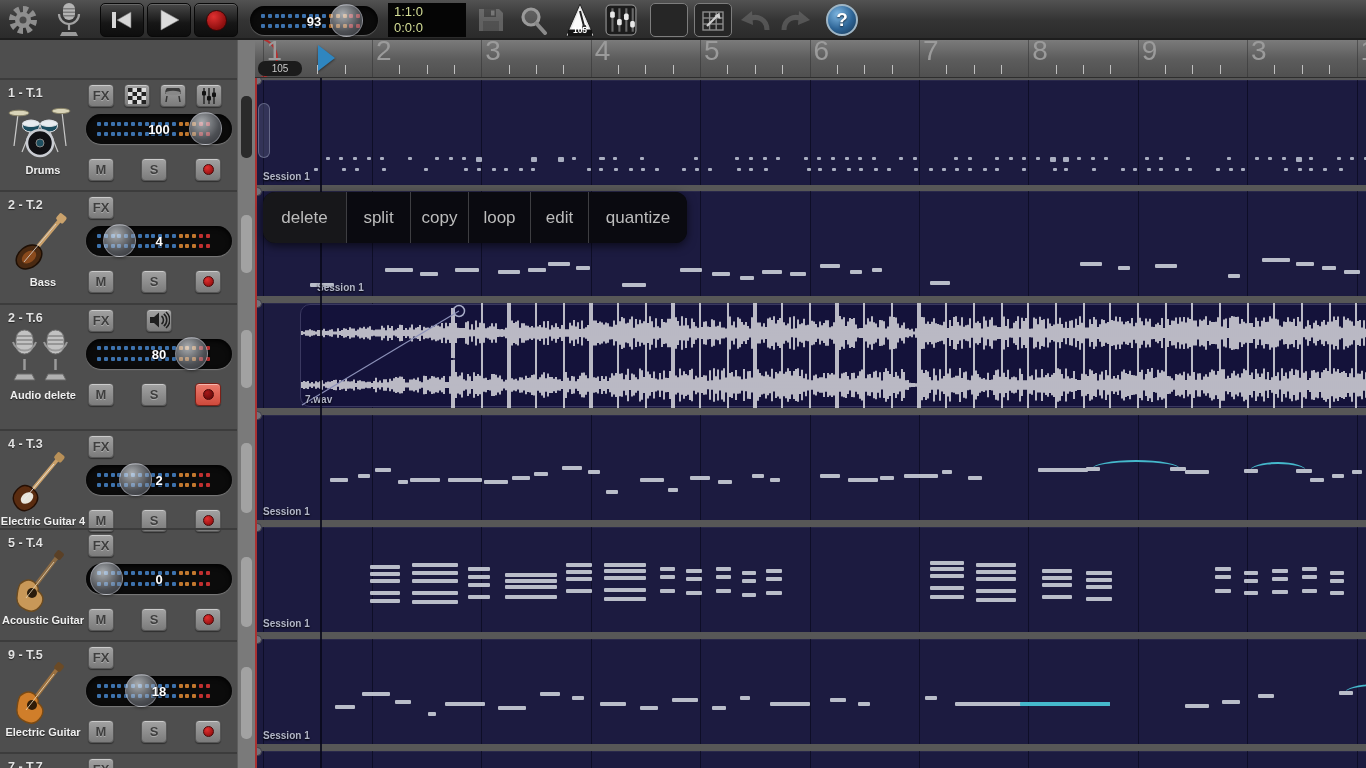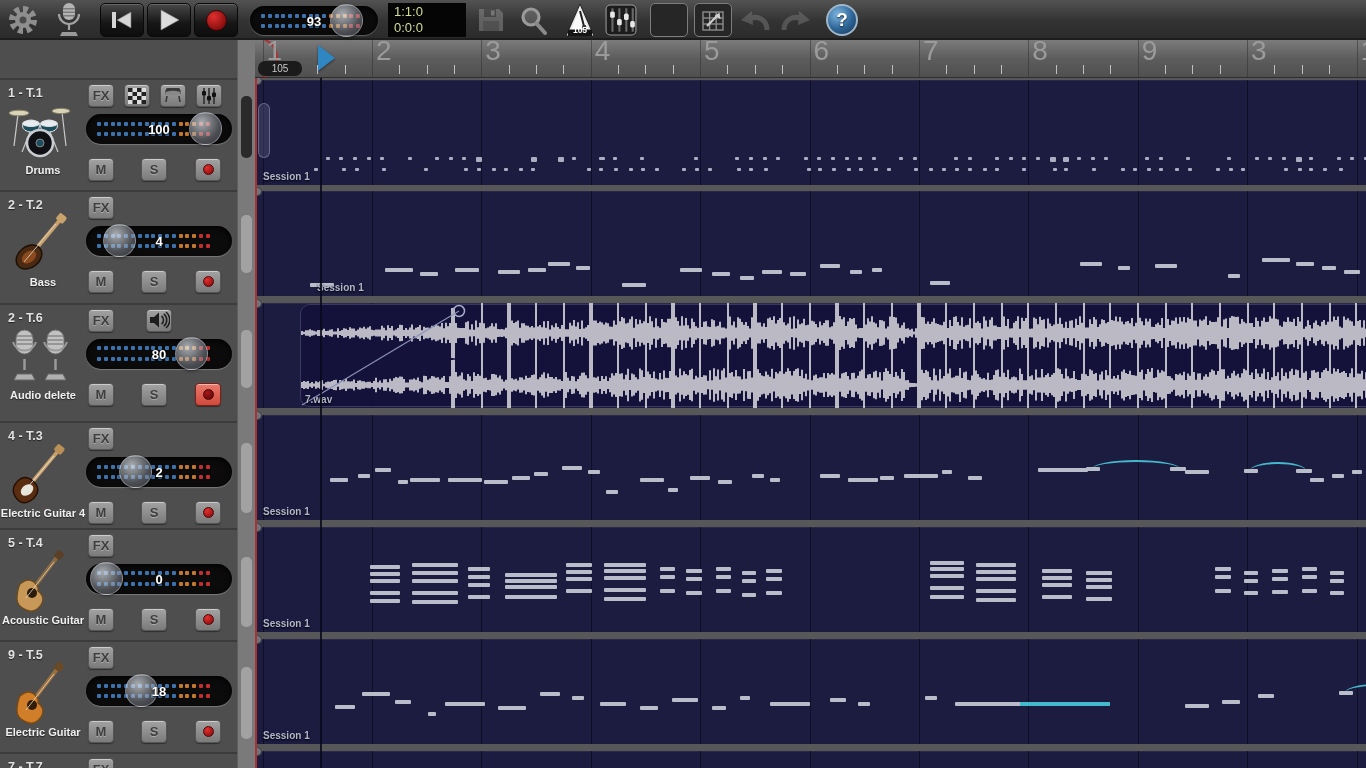--- a/index.html
+++ b/index.html
@@ -692,20 +692,45 @@
         <div class="grid-line" style="left: 773.3px;"></div>
         <div class="grid-line" style="left: 882.7px;"></div>
         <div class="grid-line" style="left: 992.1px;"></div>
         <div class="grid-line" style="left: 1101.5px;"></div>
       </div>
       <div class="lane-circle" style="left: -2px; top: 669px;"></div>
       <div id="playhead-line"></div>
       <div id="loop-red-line"></div>
     </div>
 
+  <div id="context-menu">
+  <div class="menu-cell" style="width: 84px;">
+    <span>delete</span>
+  </div>
+
+  <div class="menu-cell" style="width: 64px;">
+    <span>split</span>
+  </div>
+
+  <div class="menu-cell" style="width: 58px;">
+    <span>copy</span>
+  </div>
+
+  <div class="menu-cell" style="width: 62px;">
+    <span>loop</span>
+  </div>
+
+  <div class="menu-cell" style="width: 58px;">
+    <span>edit</span>
+  </div>
+
+  <div class="menu-cell" style="width: 98px;">
+    <span>quantize</span>
+  </div>
+</div>
 
   <div id="track-panel">
   <div class="track-row" style="top: 38px;">
     <span class="track-index">1 - T.1</span>
     <div class="inst-icon hide-when-partial">
           <svg width="64" height="58" viewBox="0 0 64 58">
             <g stroke="#c9c9c9" stroke-width="1.2">
               <line x1="10" y1="12" x2="6" y2="44"></line>
               <line x1="54" y1="10" x2="58" y2="44"></line>
               <line x1="22" y1="30" x2="14" y2="50"></line>
@@ -960,21 +985,21 @@
       <div class="rdot"></div>
     </div>
   <div class="small-btn" style="left: 146px; top: 4px;">
           <svg width="22" height="18" viewBox="0 0 22 18">
             <polygon points="2,6 6,6 11,1.5 11,16.5 6,12 2,12" fill="#1e1e1e"></polygon>
             <path d="M13.5 5 a5 5 0 0 1 0 8 M15.8 2.8 a8 8 0 0 1 0 12.4 M18 1 a10.5 10.5 0 0 1 0 16" fill="none" stroke="#1e1e1e" stroke-width="1.6"></path>
           </svg>
         </div>
       </div>
 
-  <div class="track-row" style="top: 381px;">
+  <div class="track-row" style="top: 389px;">
     <span class="track-index">4 - T.3</span>
     <div class="inst-icon hide-when-partial">
           <svg width="56" height="62" viewBox="0 0 56 62">
             <line x1="16" y1="44" x2="46" y2="8" stroke="#c9a06a" stroke-width="3.6"></line>
             <rect x="43" y="2" width="9" height="8" rx="2" fill="#b89058" transform="rotate(40 47 6)"></rect>
             <path d="M4 40 q8 -10 17 -2 q9 8 1 17 q-10 9 -17 1 q-7 -9 -1 -16" fill="#5a2c10" stroke="#240f04" stroke-width="1.4"></path>
             <ellipse cx="15" cy="47" rx="7" ry="5" transform="rotate(-38 15 47)" fill="#e8e4da"></ellipse>
             <line x1="10" y1="51" x2="42" y2="13" stroke="#eee" stroke-width="0.8"></line>
           </svg>
         </div>

